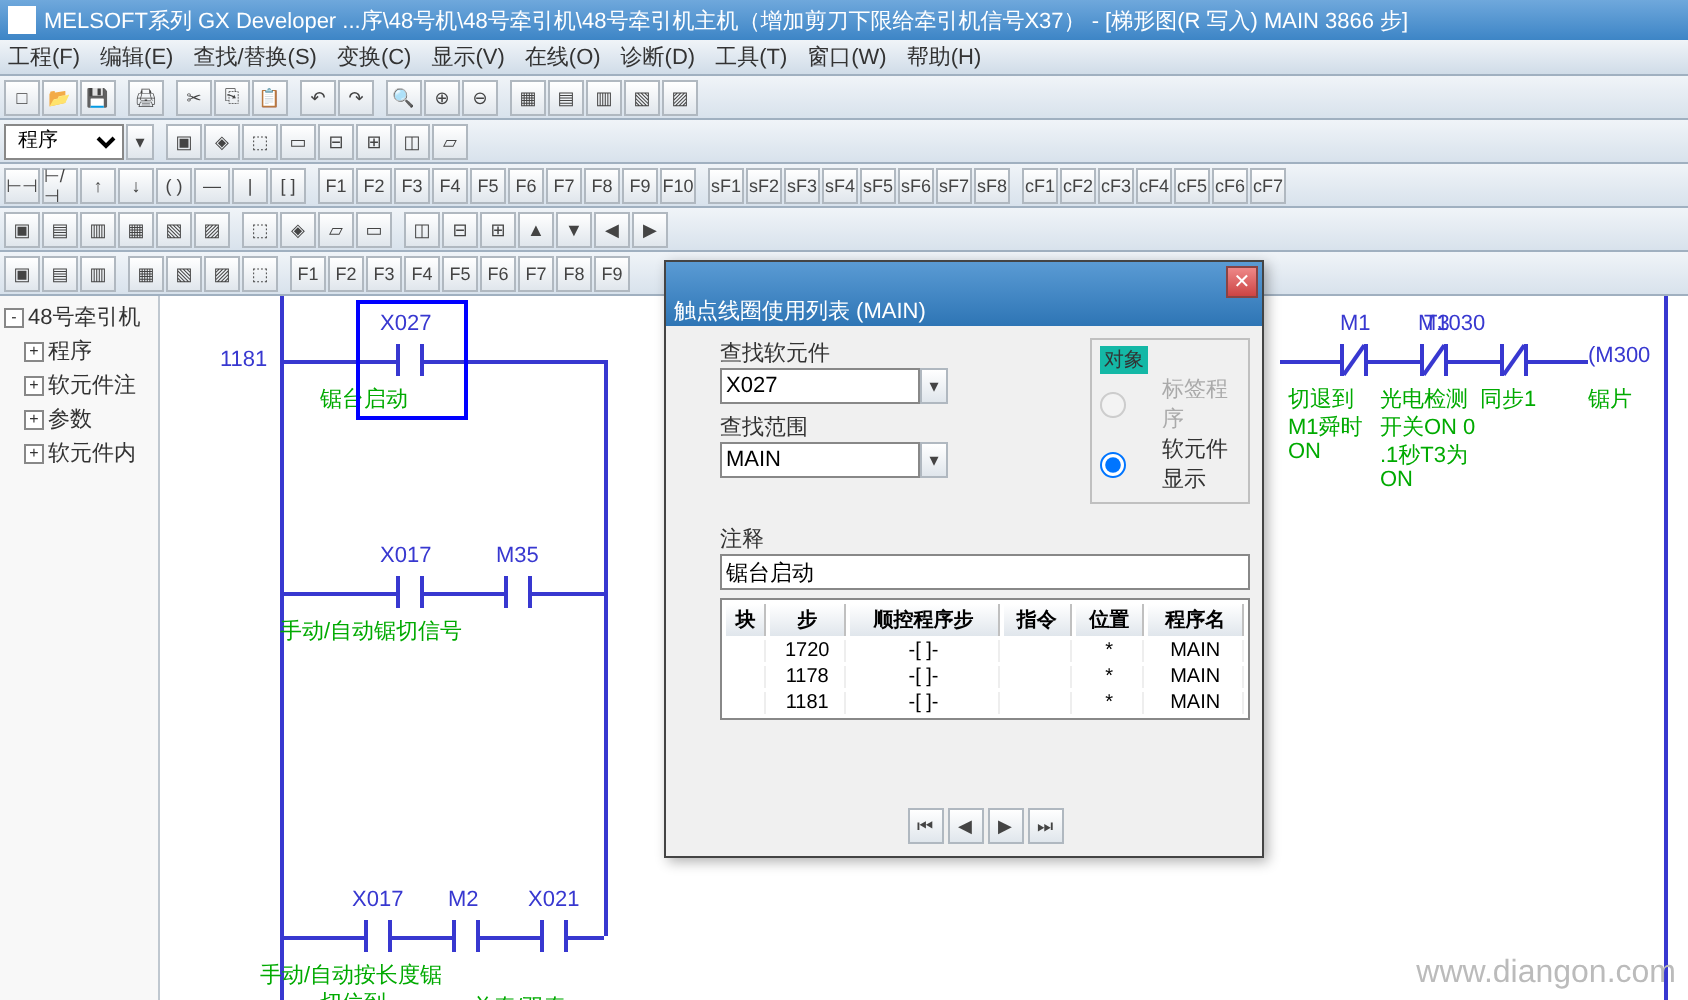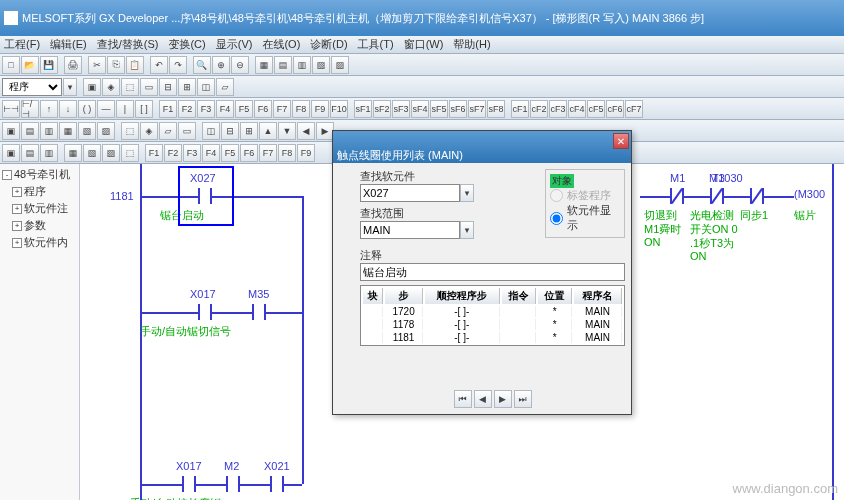--- a/index.html
+++ b/index.html
@@ -1,17 +1,17 @@
 <!DOCTYPE html>
 <html><head>
 <meta charset="utf-8">
 <style>
 * { margin: 0; padding: 0; box-sizing: border-box; font-family: "Microsoft YaHei", SimSun, sans-serif; font-size: 11px; }
 body { background: #fff; width: 844px; height: 500px; overflow: hidden; position: relative; }
-.titlebar { background: linear-gradient(#6fa8dc, #3d85c6); height: 36px; color: #fff; display: flex; align-items: center; padding: 0 4px; }
+.titlebar { background: linear-gradient(#6fa8dc, #3d85c6); height: 20px; color: #fff; display: flex; align-items: center; padding: 0 4px; }
 .titlebar .icon { width: 14px; height: 14px; background: #fff; margin-right: 4px; }
 .menubar { background: linear-gradient(#f0f4f8, #d0dce8); height: 18px; display: flex; align-items: center; padding: 0 4px; gap: 10px; border-bottom: 1px solid #a0b0c0; }
 .menubar span { color: #333; cursor: default; }
 .toolbar { background: linear-gradient(#f0f4f8, #d8e2ec); height: 22px; display: flex; align-items: center; padding: 0 2px; gap: 1px; border-bottom: 1px solid #a0b0c0; }
 .tbtn { width: 18px; height: 18px; border: 1px solid #b0b8c0; background: linear-gradient(#fff, #e0e6ec); display: inline-flex; align-items: center; justify-content: center; font-size: 9px; color: #444; }
 .tbtn-wide { width: 60px; height: 18px; border: 1px solid #888; background: #fff; font-size: 10px; display: inline-flex; align-items: center; padding: 0 2px; }
 .sep { width: 4px; }
 .main-area { position: relative; height: 400px; display: flex; }
 .tree-panel { width: 80px; background: #f8f8f8; border-right: 1px solid #c0c8d0; padding: 2px; }
 .tree-item { display: flex; align-items: center; gap: 2px; padding: 1px 0; font-size: 10px; color: #333; }
@@ -32,26 +32,26 @@
 
 
 .dialog { position: absolute; left: 332px; top: 130px; width: 300px; background: #f0f0f0; border: 1px solid #444; box-shadow: 2px 2px 6px rgba(0,0,0,0.3); z-index: 10; }
 .dlg-title { background: linear-gradient(#5a9bd4, #2e75b5); color: #fff; height: 32px; display: flex; align-items: flex-end; padding: 0 4px; font-size: 11px; }
 .dlg-close { position: absolute; right: 2px; top: 2px; width: 16px; height: 16px; background: linear-gradient(#e88, #c44); border: 1px solid #844; color: #fff; display: flex; align-items: center; justify-content: center; font-size: 10px; }
 .dlg-body { padding: 6px; margin-left: 21px; }
 .dlg-lbl { font-size: 11px; color: #333; }
 .dlg-input { border: 1px solid #888; background: #fff; height: 18px; padding: 0 2px; font-size: 11px; }
 .dlg-btn { border: 1px solid #888; background: linear-gradient(#fff, #e0e0e0); height: 18px; width: 48px; font-size: 11px; }
 .dlg-group { border: 1px solid #c0c0c0; padding: 4px; margin-bottom: 4px; }
-.dlg-group-title { font-size: 10px; color: #333; margin-top: -10px; background: #22c55e; display: inline-block; padding: 0 2px; }
-.radio-row { display: flex; align-items: center; gap: 4px; font-size: 10px; color: #333; }
+.dlg-group-title { font-size: 10px; color: #333; margin-top: -10px; background: #14b8a6; display: inline-block; padding: 0 2px; }
+.radio-row { display: flex; align-items: center; gap: 18px; font-size: 10px; color: #333; }
 .dlg-table { width: 100%; border: 1px solid #888; background: #fff; }
 .dlg-th { background: linear-gradient(#fff, #e0e6ec); border-right: 1px solid #c0c0c0; font-size: 10px; padding: 1px 2px; text-align: center; }
 .dlg-td { font-size: 10px; padding: 0 2px; border-right: 1px solid #eee; text-align: center; }
-.watermark { position: absolute; right: 6px; bottom: 4px; color: #bbb; font-size: 13px; }
+.watermark { position: absolute; right: 6px; bottom: 4px; color: #bbb; font-size: 16px; }
 </style>
 </head>
 <body>
 
 <div class="titlebar">
   <span class="icon"></span>
   <span>MELSOFT系列 GX Developer ...序\48号机\48号牵引机\48号牵引机主机（增加剪刀下限给牵引机信号X37） - [梯形图(R 写入)    MAIN    3866 步]</span>
 </div>
 
 <div class="menubar">

